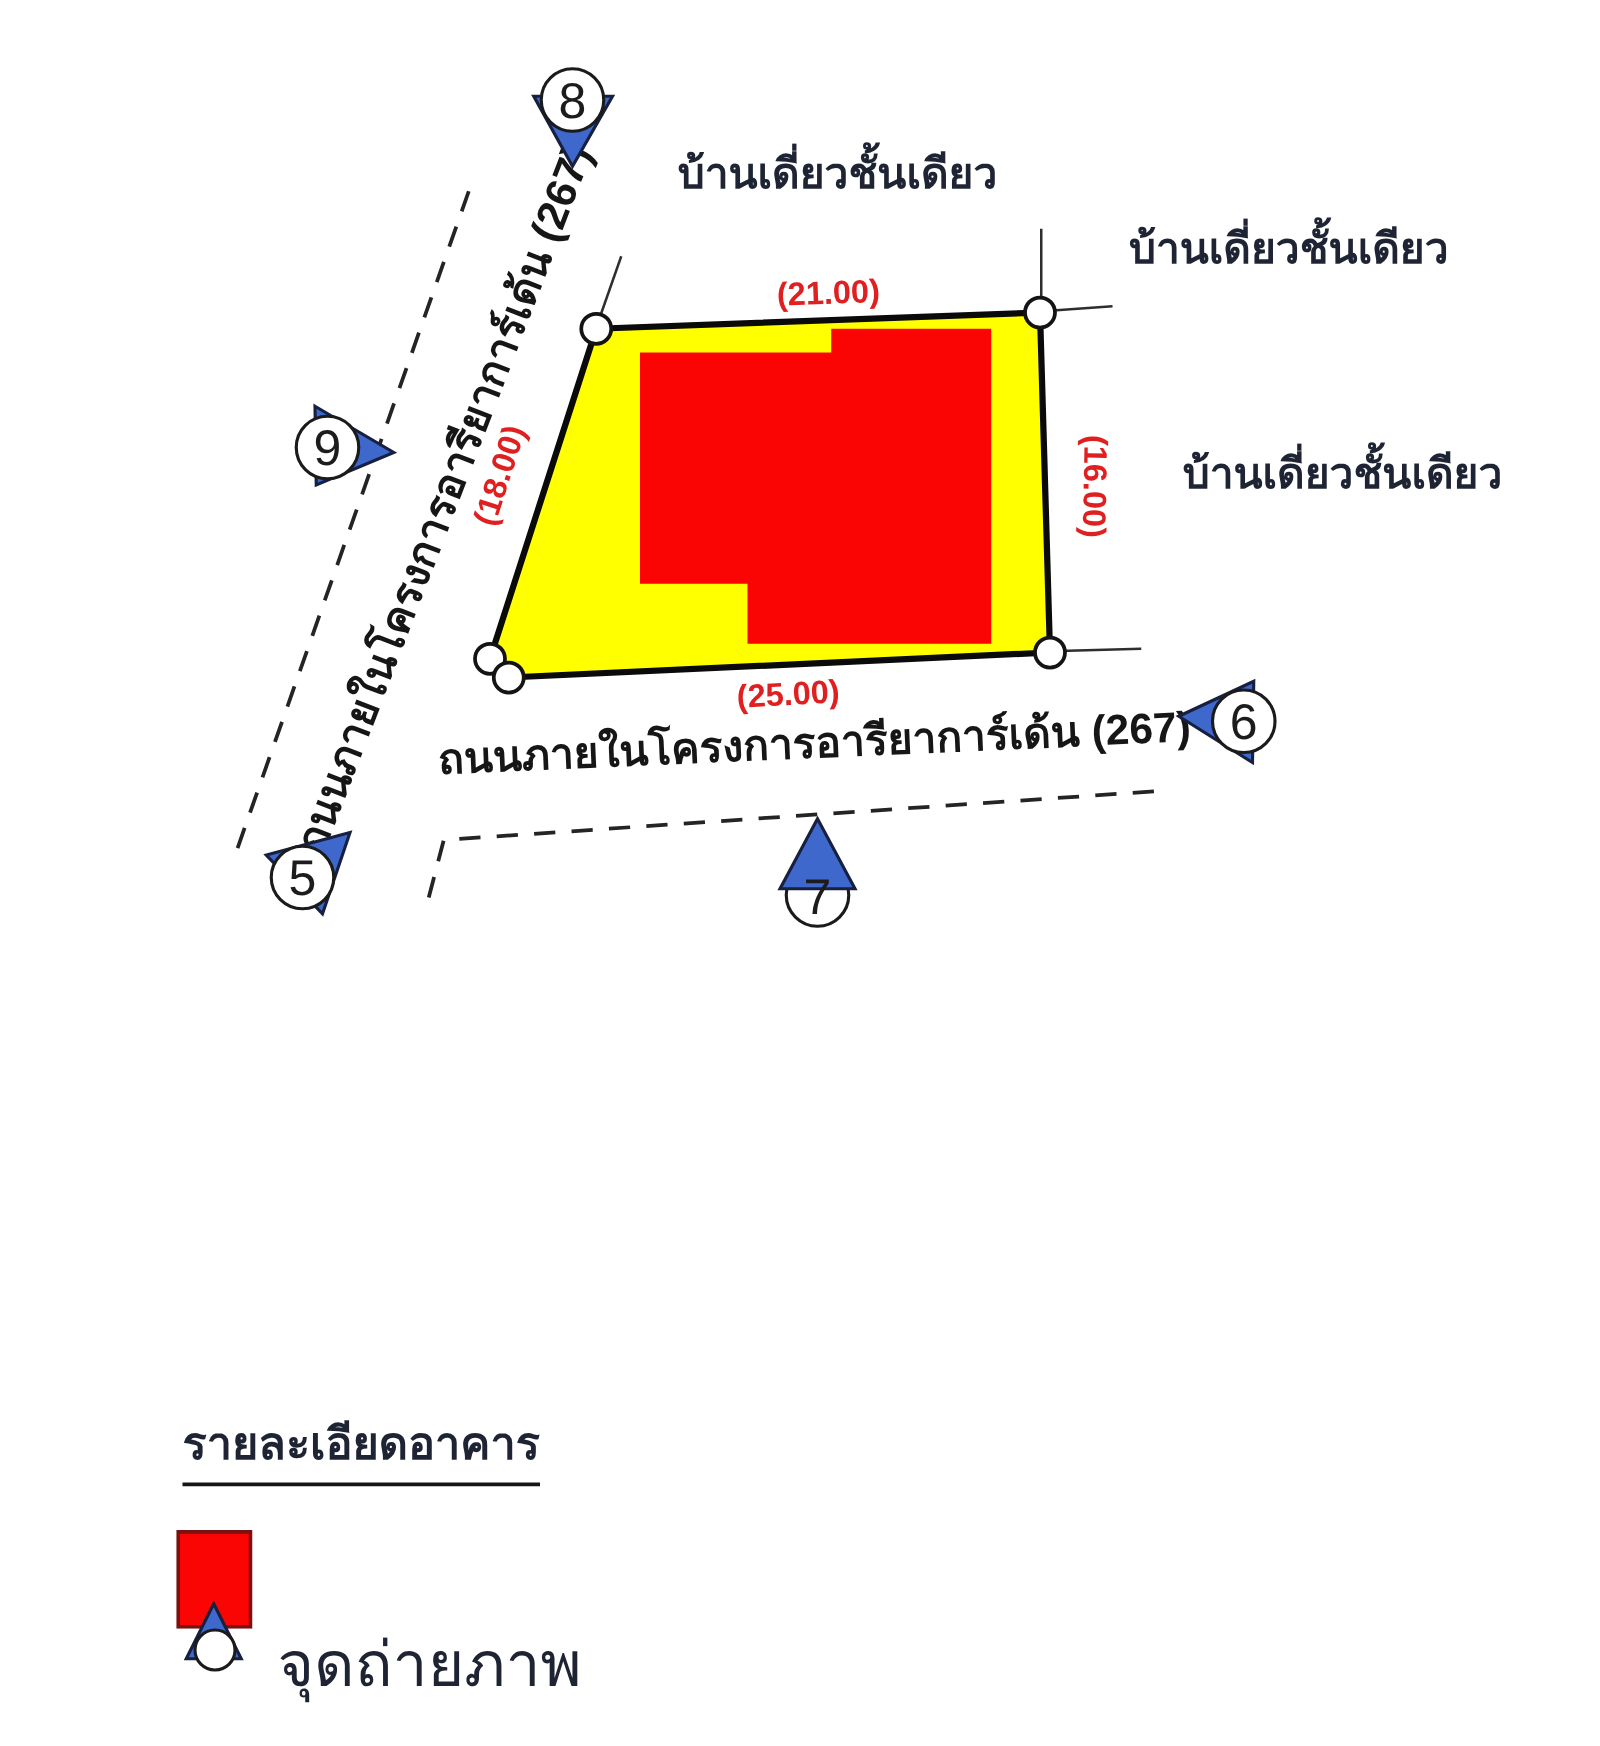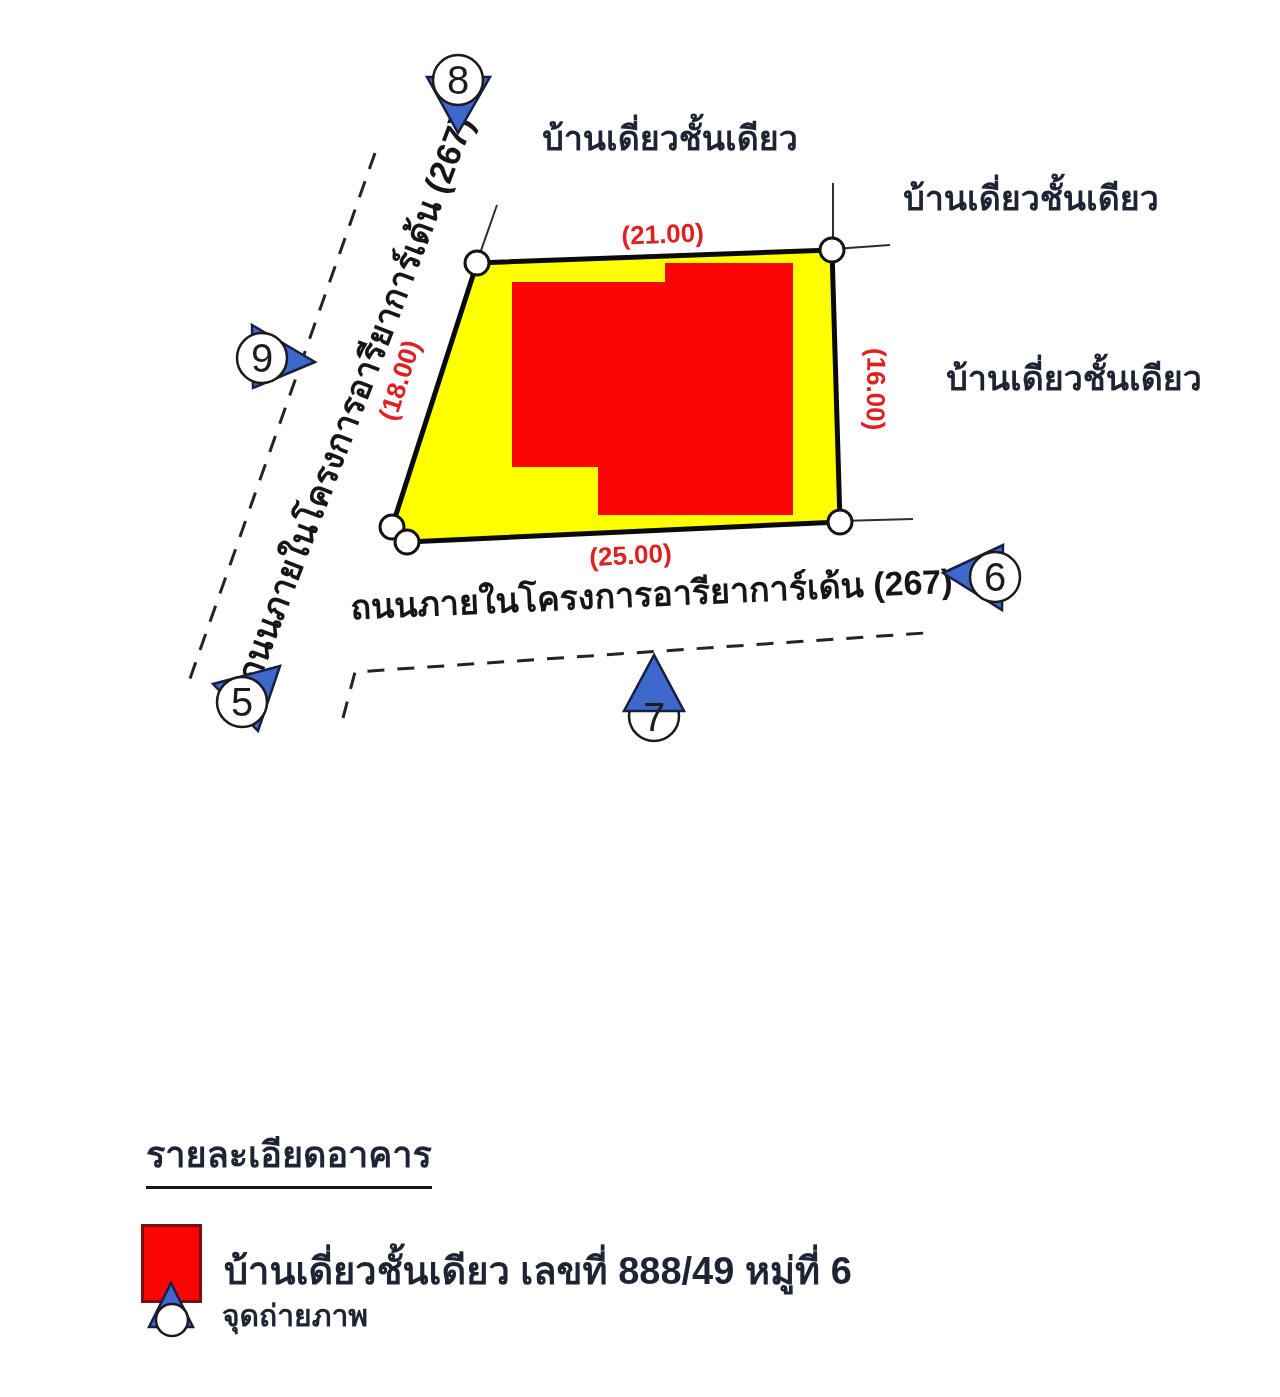--- a/index.html
+++ b/index.html
@@ -21,21 +21,21 @@
   .marker-circ { fill:#ffffff; stroke:#1b1b1b; stroke-width:2.5; }
 
   .legend { position:absolute; color:#1e2433; }
   #legend-title {
     left:146px; top:1126px; font-size:36px; font-weight:bold;
     border-bottom:3px solid #161616; padding-bottom:3px; display:inline-block;
   }
   #legend-square-svg { position:absolute; left:141px; top:1224px; }
   #legend-building-label { left:224px; top:1240px; font-size:38px; font-weight:bold; }
   #legend-photo-svg { position:absolute; left:147px; top:1278px; }
-  #legend-photo-label { left:222px; top:1292px; font-size:30px; font-weight:bold; }
+  #legend-photo-label { left:222px; top:1292px; font-size:50px; font-weight:normal; }
 </style>
 </head>
 <body>
 
 <div id="stage">
 
   <svg id="plan-svg" width="1280" height="1397" viewBox="0 0 1280 1397">
 
     <line class="dash-line" x1="375" y1="153" x2="186" y2="690"></line>
     <polyline class="dash-line" points="343,718 355,672 925,633"></polyline>
@@ -96,21 +96,20 @@
       <circle class="marker-circ" cx="995" cy="577" r="25"></circle>
       <text class="marker-num" x="995" y="591" text-anchor="middle">6</text>
     </g>
   </svg>
 
   <div class="legend" id="legend-title">รายละเอียดอาคาร</div>
 
   <svg id="legend-square-svg" width="61" height="79">
     <rect x="1.5" y="1.5" width="58" height="76" stroke="#7a1010" stroke-width="3" fill="#fb0404"></rect>
   </svg>
-  <div class="legend" id="legend-building-label">บ้านเดี่ยวชั้นเดียว เลขที่ 888/49 หมู่ที่ 6</div>
 
   <svg id="legend-photo-svg" width="50" height="62">
     <polygon points="24,5 2,49 46,49" stroke="#17203f" stroke-width="2.5" fill="#3f68cc"></polygon>
     <circle cx="25" cy="42" r="16" fill="#ffffff" stroke="#1b1b1b" stroke-width="2.5"></circle>
   </svg>
   <div class="legend" id="legend-photo-label">จุดถ่ายภาพ</div>
 
 </div>
 
 </body></html>

